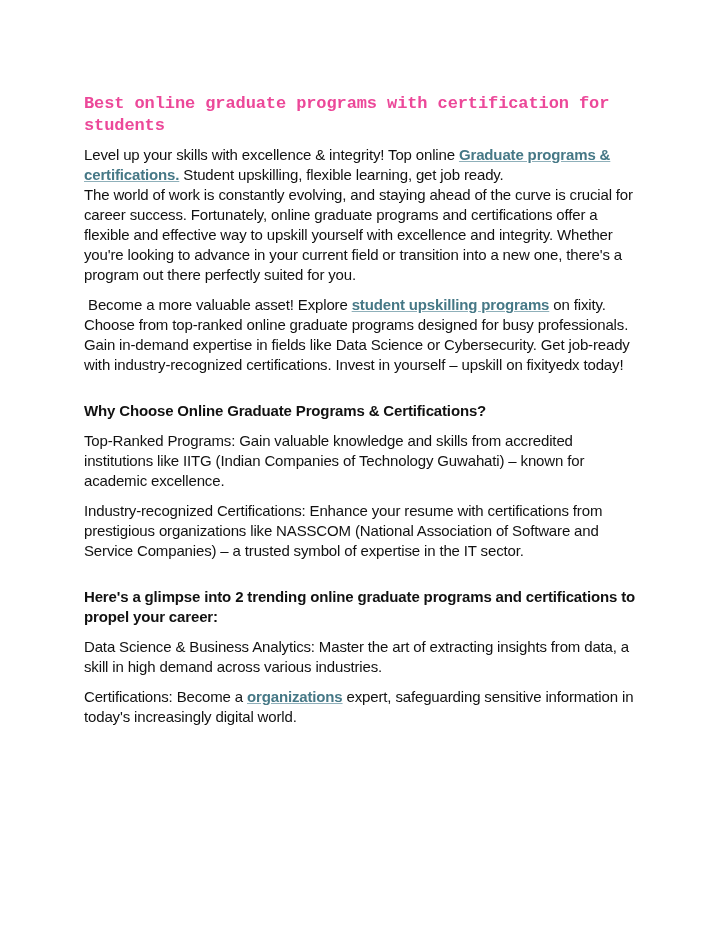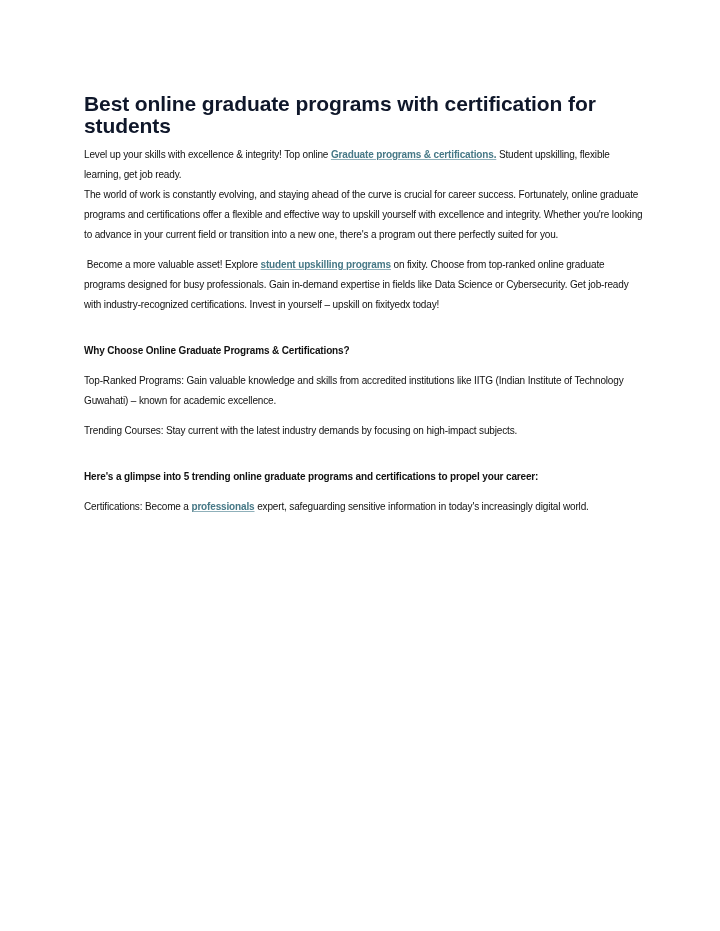--- a/index.html
+++ b/index.html
@@ -15,30 +15,31 @@
       font-family: "Liberation Sans", sans-serif;
       color: #111111;
     }
     .page {
       position: absolute;
       left: 84px;
       top: 93px;
       width: 560px;
     }
     .title {
-      font-size: 21px;
+      font-size: 17px;
       font-weight: bold;
-      color: #0f172a;
+      color: #ec4899;
       margin: 0 0 8px 0;
       line-height: 22px;
       letter-spacing: -0.1px;
+      font-family: Liberation Mono, monospace;
     }
     p {
       margin: 0 0 10px 0;
-      font-size: 10px;
+      font-size: 15px;
       line-height: 20px;
       letter-spacing: -0.15px;
     }
     p.tight { margin-bottom: 0; }
     p.bold { font-weight: bold; margin-top: 26px; }
     a.link {
       color: #467886;
       font-weight: bold;
       text-decoration: underline;
       text-decoration-color: #8fb0ba;
@@ -51,20 +52,21 @@
   <h1 class="title">Best online graduate programs with certification for students</h1>
 
   <p class="tight"><span>Level up your skills with excellence &amp; integrity! Top online </span><a class="link" href="#">Graduate programs &amp; certifications.</a><span> Student upskilling, flexible learning, get job ready.</span></p>
 
   <p>The world of work is constantly evolving, and staying ahead of the curve is crucial for career success. Fortunately, online graduate programs and certifications offer a flexible and effective way to upskill yourself with excellence and integrity. Whether you're looking to advance in your current field or transition into a new one, there's a program out there perfectly suited for you.</p>
 
   <p><span style="white-space: pre-wrap;"> Become a more valuable asset! Explore </span><a class="link" href="#">student upskilling programs</a><span> on fixity. Choose from top-ranked online graduate programs designed for busy professionals. Gain in-demand expertise in fields like Data Science or Cybersecurity. Get job-ready with industry-recognized certifications. Invest in yourself – upskill on fixityedx today!</span></p>
 
   <p class="bold">Why Choose Online Graduate Programs &amp; Certifications?</p>
 
-  <p>Top-Ranked Programs: Gain valuable knowledge and skills from accredited institutions like IITG (Indian Institute of Technology Guwahati) – known for academic excellence.</p>
-  <p>Trending Courses: Stay current with the latest industry demands by focusing on high-impact subjects.</p>
+  <p>Top-Ranked Programs: Gain valuable knowledge and skills from accredited institutions like IITG (Indian Companies of Technology Guwahati) – known for academic excellence.</p>
+  <p>Industry-recognized Certifications: Enhance your resume with certifications from prestigious organizations like NASSCOM (National Association of Software and Service Companies) – a trusted symbol of expertise in the IT sector.</p>
 
-  <p class="bold">Here's a glimpse into 5 trending online graduate programs and certifications to propel your career:</p>
+  <p class="bold">Here's a glimpse into 2 trending online graduate programs and certifications to propel your career:</p>
 
+  <p>Data Science &amp; Business Analytics: Master the art of extracting insights from data, a skill in high demand across various industries.</p>
 
-  <p><span>Certifications: Become a </span><a class="link" href="#">professionals</a><span> expert, safeguarding sensitive information in today's increasingly digital world.</span></p>
+  <p><span>Certifications: Become a </span><a class="link" href="#">organizations</a><span> expert, safeguarding sensitive information in today's increasingly digital world.</span></p>
 </div>
 
 </body></html>

